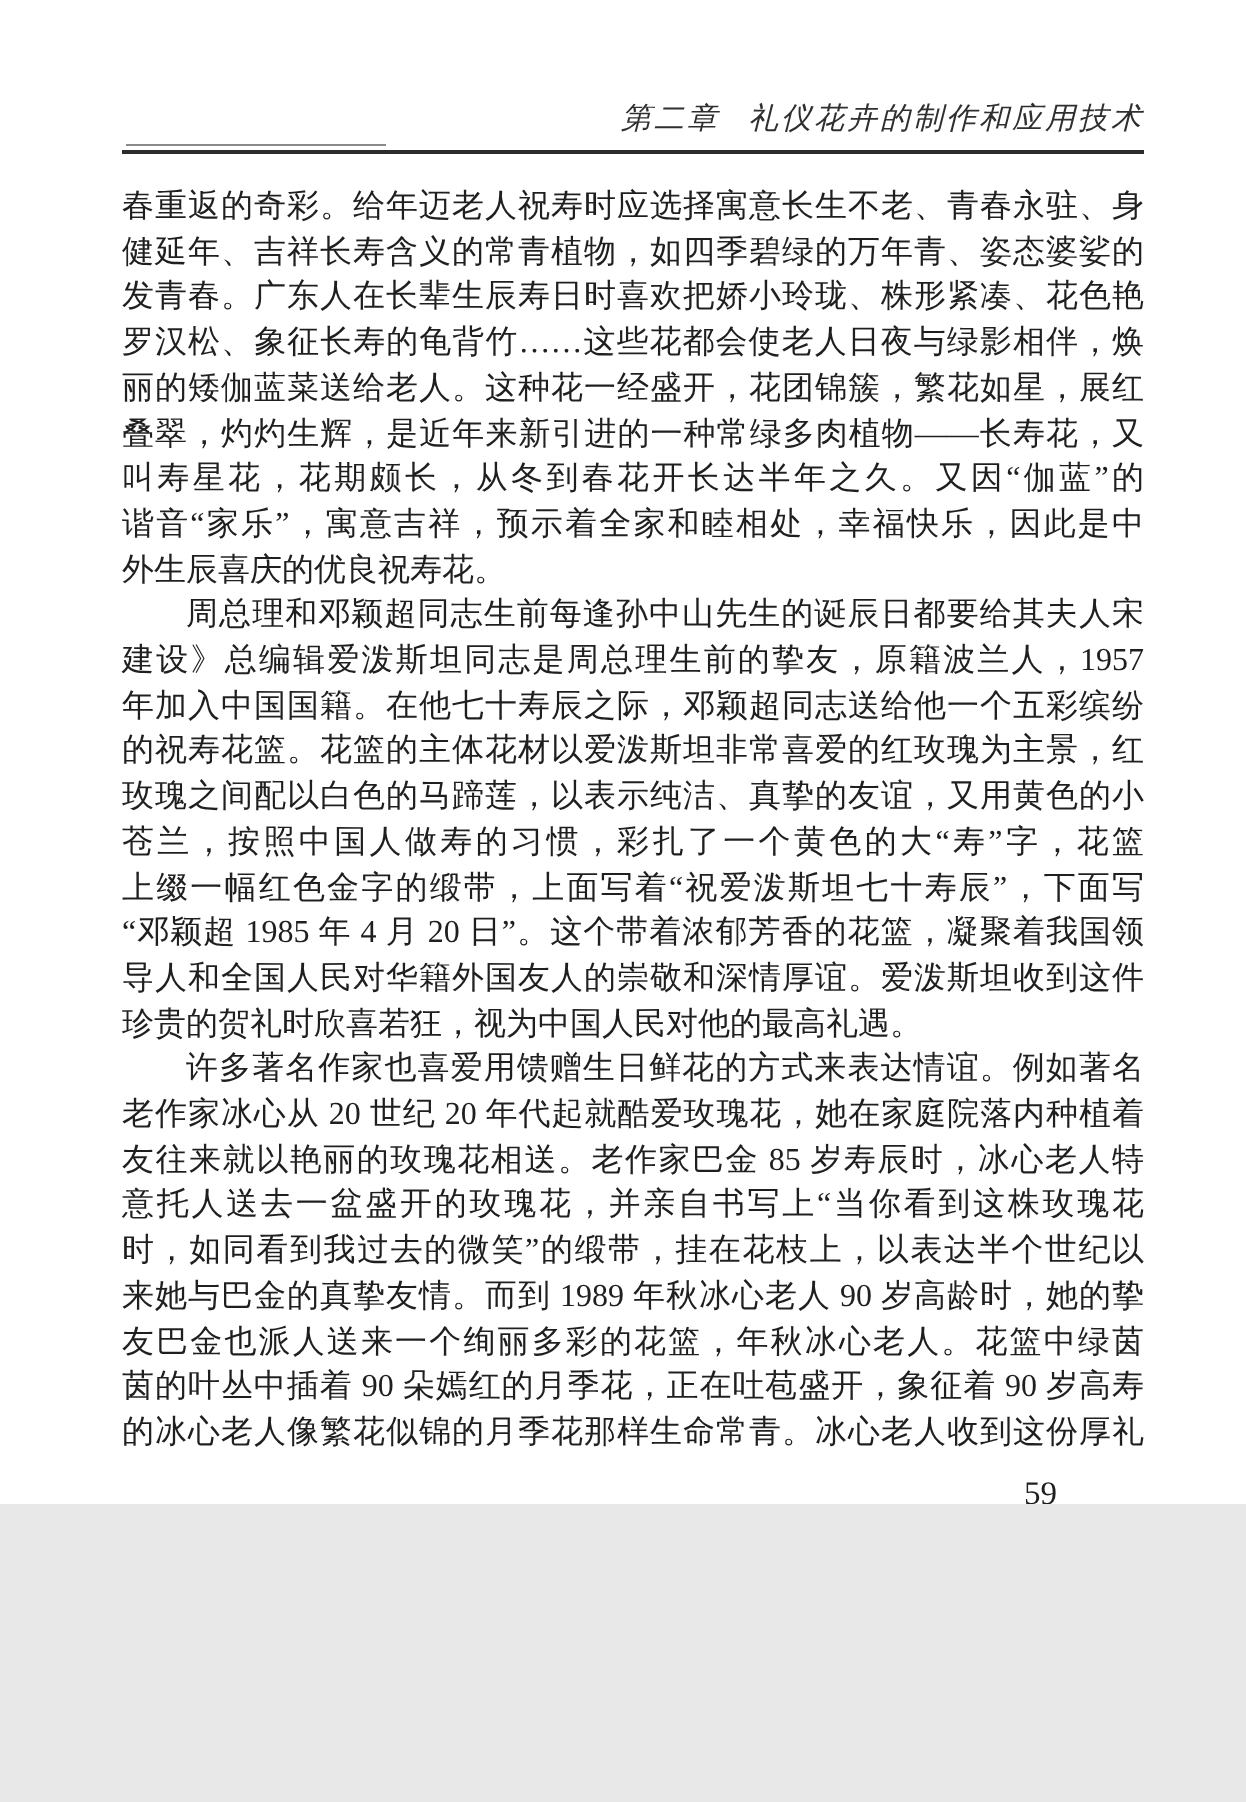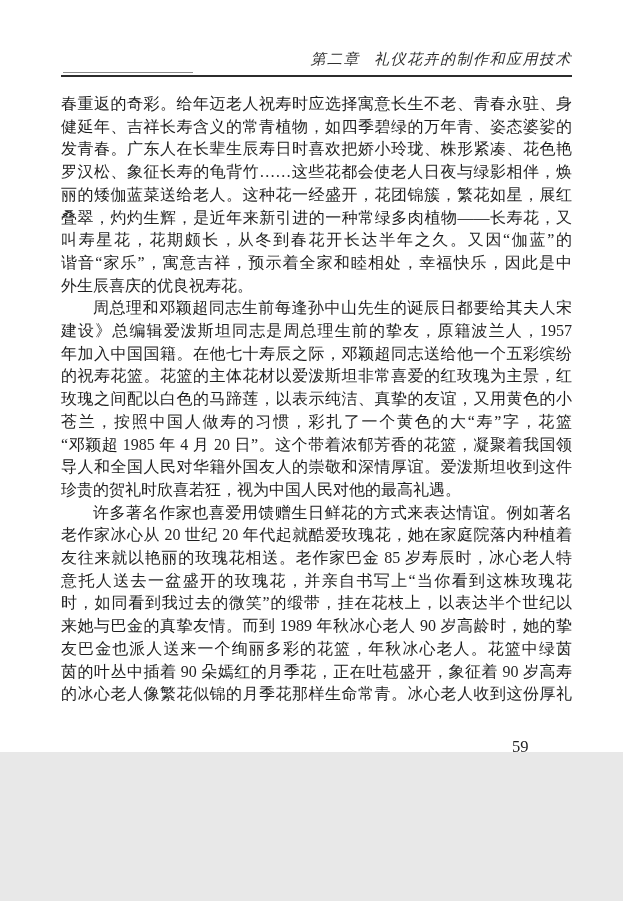--- a/index.html
+++ b/index.html
@@ -103,20 +103,21 @@
       <div class="line">叠翠，灼灼生辉，是近年来新引进的一种常绿多肉植物——长寿花，又</div>
       <div class="line">叫寿星花，花期颇长，从冬到春花开长达半年之久。又因“伽蓝”的</div>
       <div class="line">谐音“家乐”，寓意吉祥，预示着全家和睦相处，幸福快乐，因此是中</div>
       <div class="line para-end">外生辰喜庆的优良祝寿花。</div>
       <div class="line indent">周总理和邓颖超同志生前每逢孙中山先生的诞辰日都要给其夫人宋</div>
       <div class="line">建设》总编辑爱泼斯坦同志是周总理生前的挚友，原籍波兰人，1957</div>
       <div class="line">年加入中国国籍。在他七十寿辰之际，邓颖超同志送给他一个五彩缤纷</div>
       <div class="line">的祝寿花篮。花篮的主体花材以爱泼斯坦非常喜爱的红玫瑰为主景，红</div>
       <div class="line">玫瑰之间配以白色的马蹄莲，以表示纯洁、真挚的友谊，又用黄色的小</div>
       <div class="line">苍兰，按照中国人做寿的习惯，彩扎了一个黄色的大“寿”字，花篮</div>
+      <div class="line">上缀一幅红色金字的缎带，上面写着“祝爱泼斯坦七十寿辰”，下面写</div>
       <div class="line">“邓颖超 1985 年 4 月 20 日”。这个带着浓郁芳香的花篮，凝聚着我国领</div>
       <div class="line">导人和全国人民对华籍外国友人的崇敬和深情厚谊。爱泼斯坦收到这件</div>
       <div class="line para-end">珍贵的贺礼时欣喜若狂，视为中国人民对他的最高礼遇。</div>
       <div class="line indent">许多著名作家也喜爱用馈赠生日鲜花的方式来表达情谊。例如著名</div>
       <div class="line">老作家冰心从 20 世纪 20 年代起就酷爱玫瑰花，她在家庭院落内种植着</div>
       <div class="line">友往来就以艳丽的玫瑰花相送。老作家巴金 85 岁寿辰时，冰心老人特</div>
       <div class="line">意托人送去一盆盛开的玫瑰花，并亲自书写上“当你看到这株玫瑰花</div>
       <div class="line">时，如同看到我过去的微笑”的缎带，挂在花枝上，以表达半个世纪以</div>
       <div class="line">来她与巴金的真挚友情。而到 1989 年秋冰心老人 90 岁高龄时，她的挚</div>
       <div class="line">友巴金也派人送来一个绚丽多彩的花篮，年秋冰心老人。花篮中绿茵</div>

